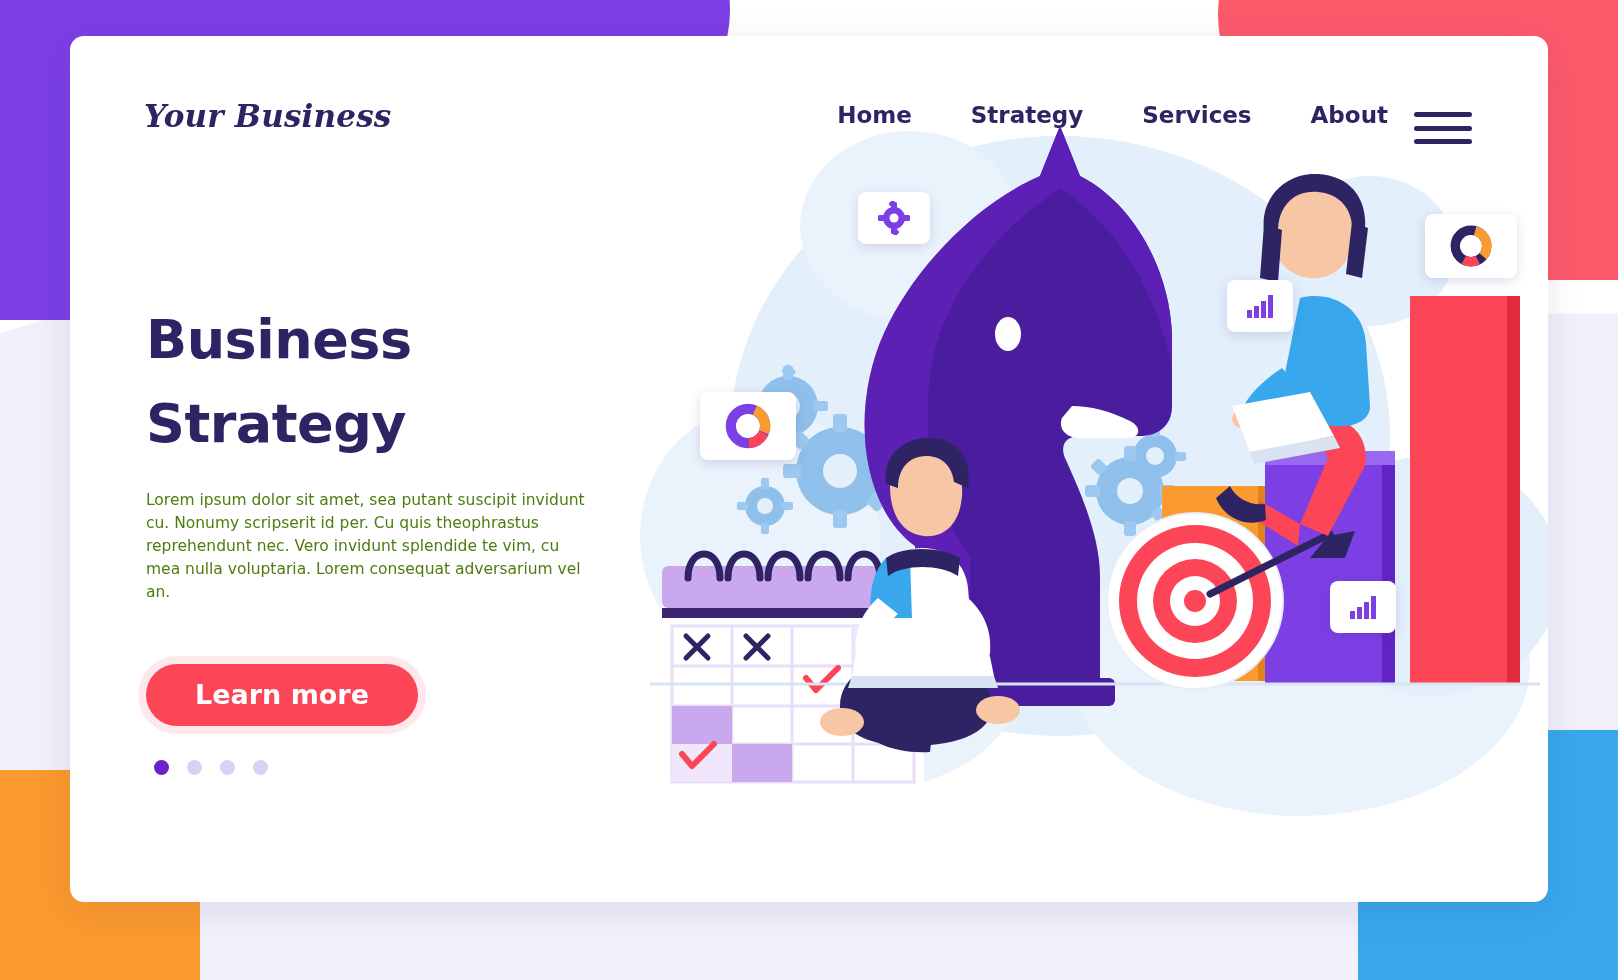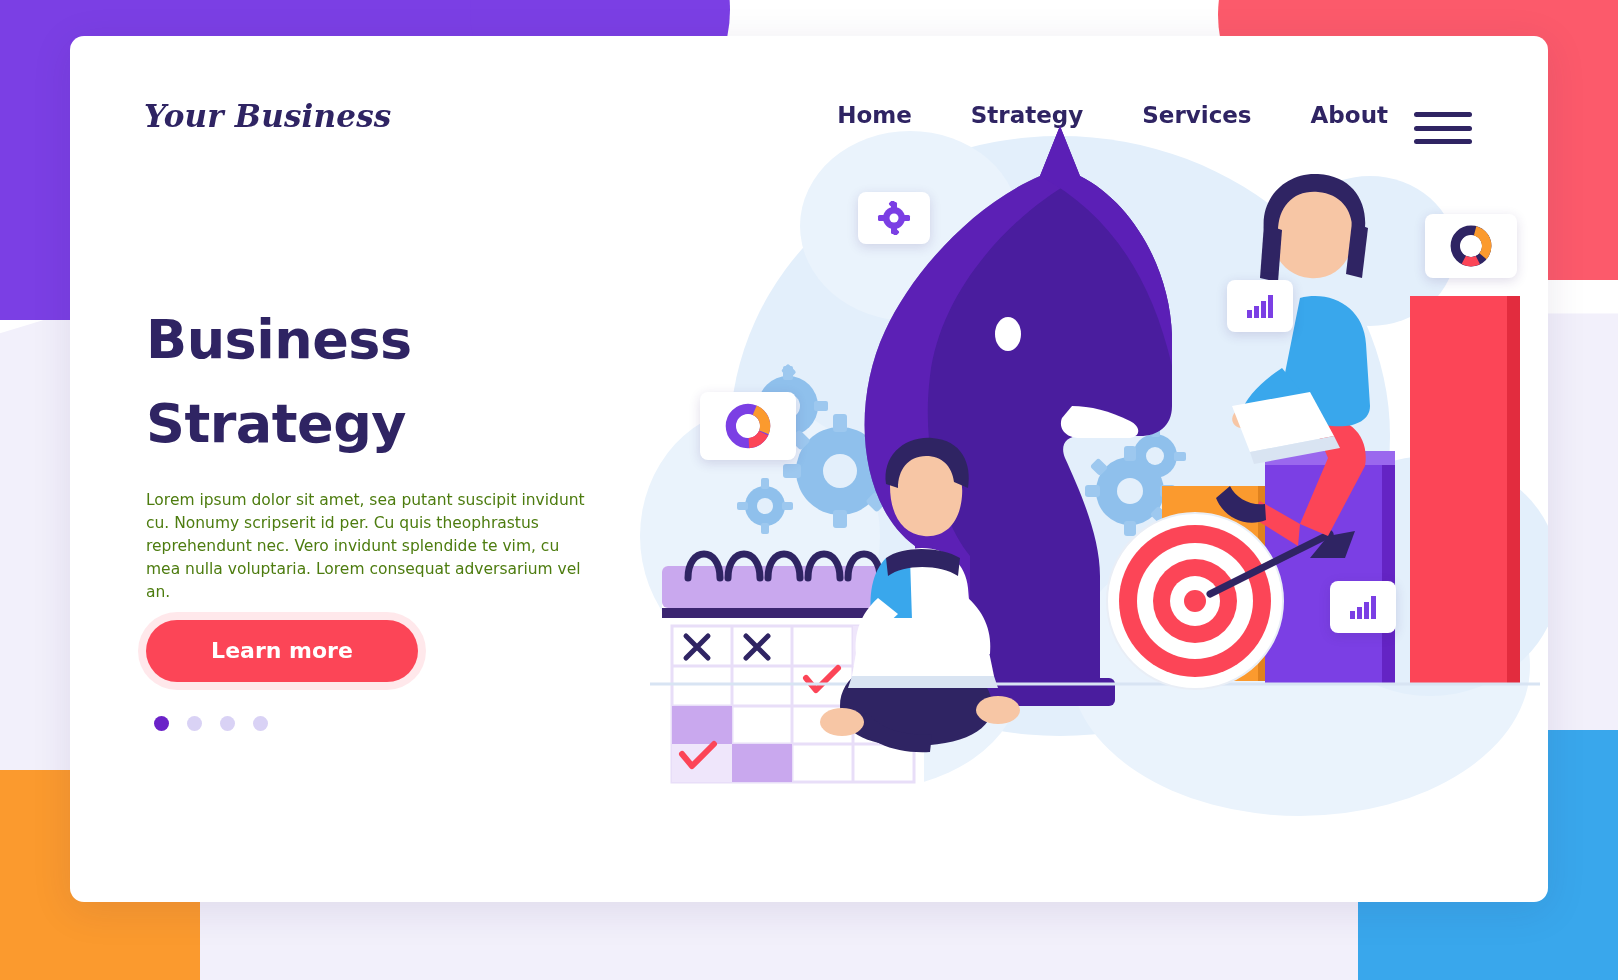--- a/index.html
+++ b/index.html
@@ -176,27 +176,28 @@
   .hero-title span { display: block; }
   .hero-body {
     margin-top: 24px;
     font-family: "DejaVu Sans", sans-serif;
     font-size: 15.5px;
     line-height: 1.48;
     color: #4d7c0f;
     width: 450px;
   }
   .cta {
+    margin-top: 44px;
     width: 272px; height: 62px;
     border: none;
     border-radius: 34px;
     background: #fc4557;
     color: #ffffff;
     font-family: "DejaVu Sans", sans-serif;
-    font-size: 22px;
+    font-size: 27px;
     font-weight: bold;
     cursor: pointer;
     box-shadow: 0 0 0 8px rgba(252, 69, 87, 0.12);
   }
   .dots {
     margin-top: 34px;
     display: flex;
     gap: 18px;
     align-items: center;
     padding-left: 8px;

